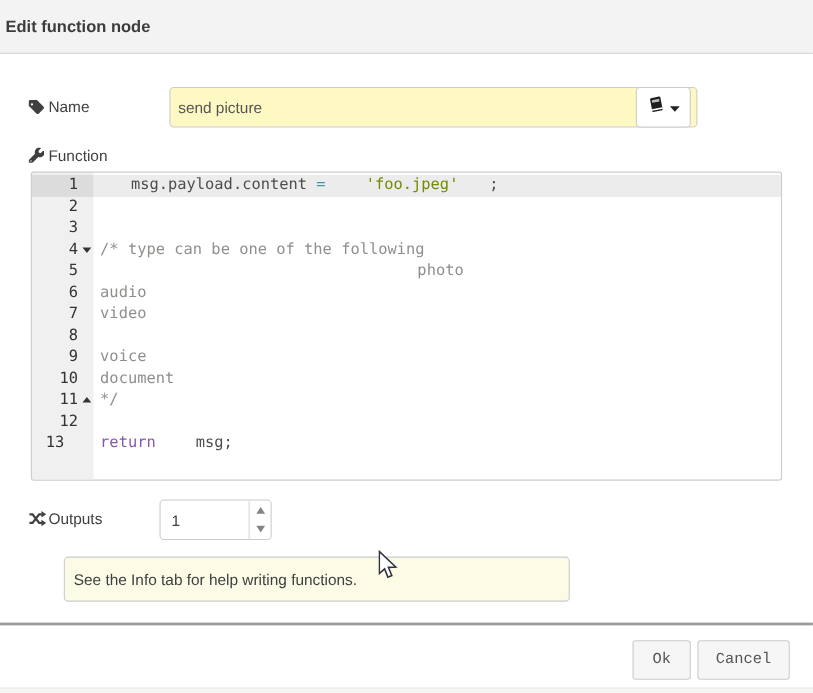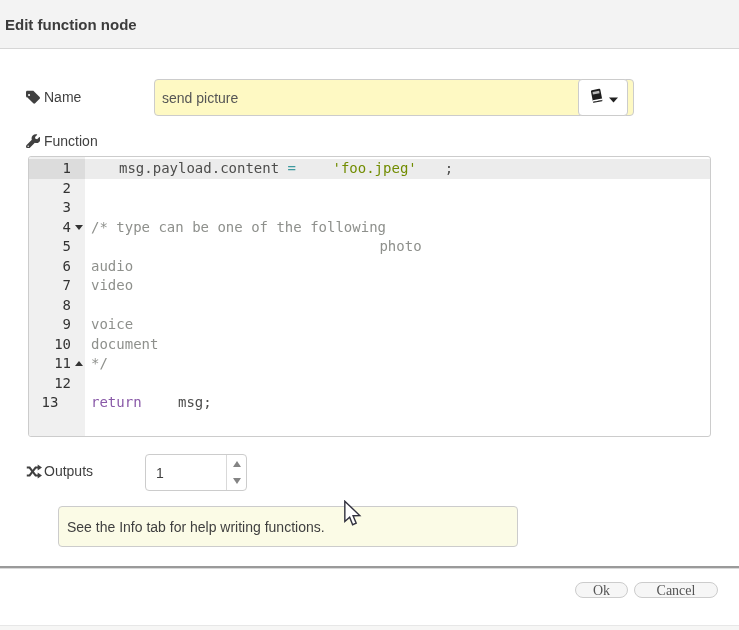--- a/index.html
+++ b/index.html
@@ -113,23 +113,23 @@
     font-size:14px; color:#3f3f3f; display:flex; align-items:center;
     padding-left:8px;
     margin-left:30px;
   }
   
   .divider {
     position:absolute; left:0; top:566px; width:739px; height:3px;
     background:linear-gradient(#9a9a9a 0 66%, #d9d9d9 66% 100%);
   }
   .dlg-btn {
-    position:absolute; top:582px; height:16px;
-    background:#f6f6f6; border:1px solid #ccc; border-radius:14px;
-    font-family:Liberation Serif, serif; font-size:14px; color:#555;
+    position:absolute; top:582px; height:36px;
+    background:#f6f6f6; border:1px solid #ccc; border-radius:3px;
+    font-family:Liberation Mono, monospace; font-size:14px; color:#555;
     cursor:pointer;
   }
   #ok-button     { left:575px; width:53px; }
   #cancel-button { left:634px; width:84px; }
   
   .bottom-strip {
     position:absolute; left:0; top:625px; width:739px; height:5px;
     background:#f6f6f5; border-top:1px solid #e7e7e7;
   }
   

